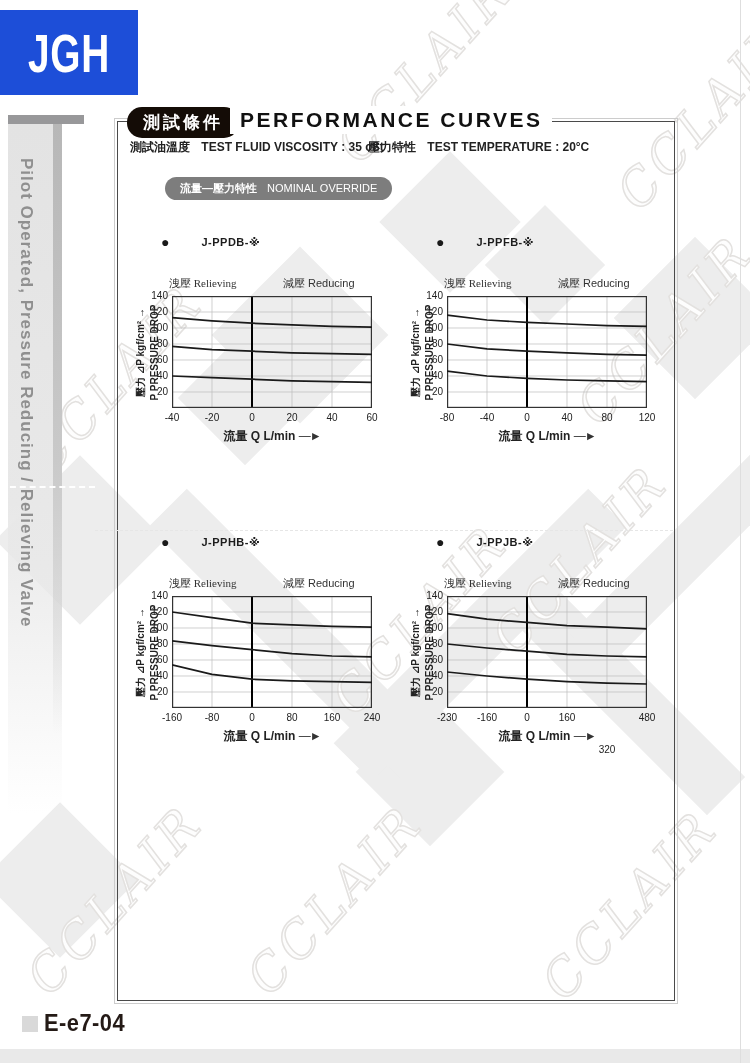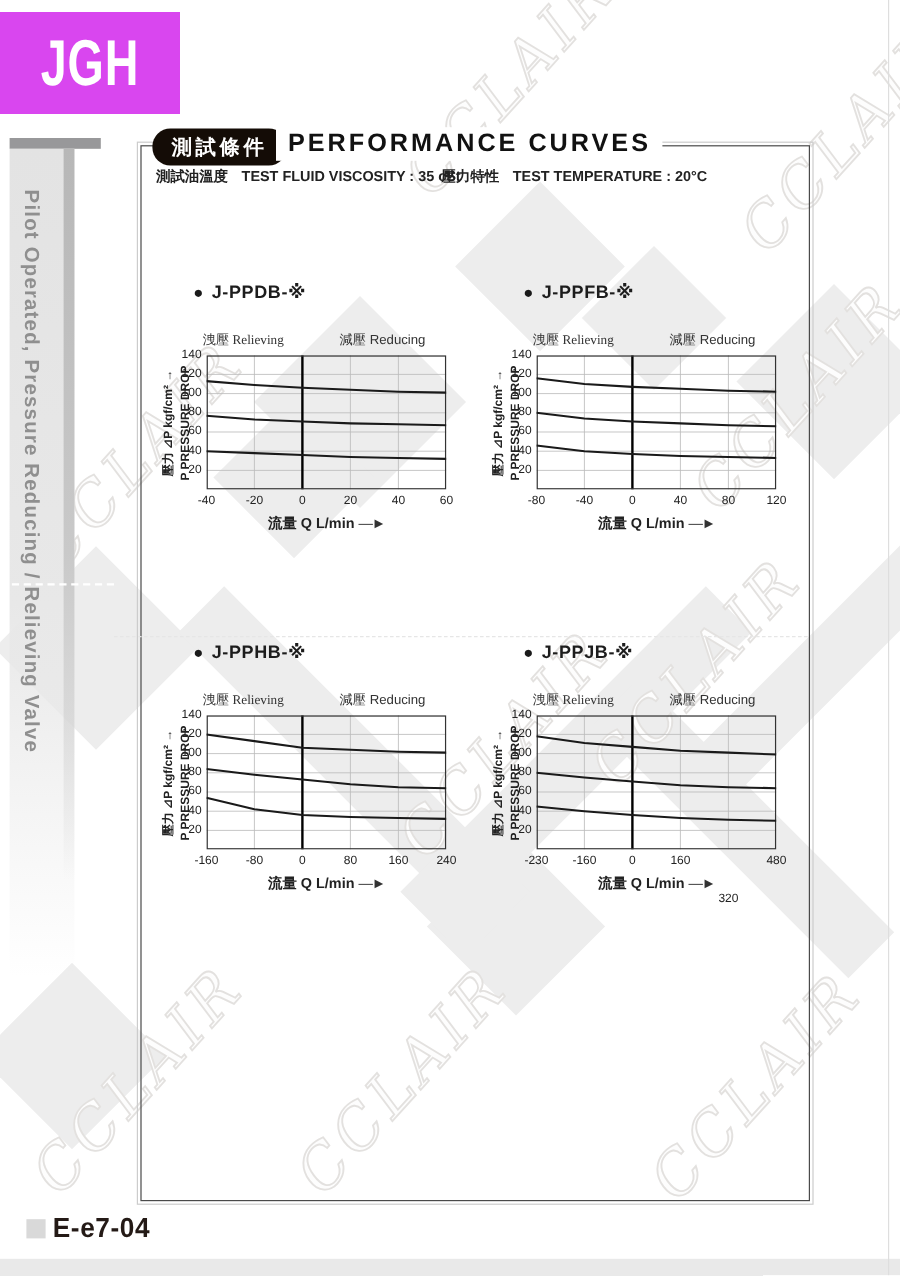--- a/index.html
+++ b/index.html
@@ -6,21 +6,21 @@
   .page{position:relative;width:750px;height:1063px;background:#ffffff;overflow:hidden;
         font-family:"Liberation Sans","DejaVu Sans",sans-serif;}
   
   .wm-layer{position:absolute;inset:0;z-index:0;}
   .wm-diamond{position:absolute;background:#ededed;transform:translate(-50%,-50%) rotate(45deg);}
   .wm-band{position:absolute;background:#ededed;transform:translate(-50%,-50%);}
   .wm-text{position:absolute;font-family:"DejaVu Serif","Liberation Serif",serif;font-style:italic;
            font-size:50px;letter-spacing:5px;color:#fdfdfd;-webkit-text-stroke:1.5px #e3e1df;
            transform:translate(-50%,-50%) rotate(-48deg);white-space:nowrap;}
   
-  .logo{position:absolute;left:0;top:10px;width:150px;height:85px;background:#d946ef;z-index:3;
+  .logo{position:absolute;left:0;top:10px;width:138px;height:85px;background:#1d4ed8;z-index:3;
         display:flex;align-items:center;justify-content:center;}
   .logo span{color:#fff;font-size:54px;font-weight:800;letter-spacing:1px;transform:scaleX(.72);}
   
   .side-topbar{position:absolute;left:8px;top:115px;width:76px;height:9px;background:#98989a;z-index:2;}
   .side-panel{position:absolute;left:8px;top:124px;width:54px;height:690px;z-index:2;
               background:linear-gradient(180deg,#e3e3e3 0%,#e8e8e8 55%,rgba(255,255,255,0) 100%);}
   .side-strip{position:absolute;left:53px;top:124px;width:9px;height:610px;z-index:2;
               background:linear-gradient(180deg,#b7b7b7 0%,#c9c9c9 55%,rgba(255,255,255,0) 100%);}
   .side-text{position:absolute;left:16px;top:158px;z-index:3;writing-mode:vertical-rl;
              font-size:17px;font-weight:700;color:#8f8f8f;letter-spacing:1px;white-space:nowrap;}
@@ -38,21 +38,21 @@
   .cond .cn{font-weight:700;margin-right:8px;}
   .cond .en{font-weight:700;}
   .cond-left{left:130px;} .cond-right{left:368px;}
   .sect-pill{position:absolute;left:165px;top:177px;z-index:4;background:#7d7d7d;color:#fff;
              border-radius:12px;padding:4px 15px;font-size:11px;white-space:nowrap;}
   .sect-pill .cn{font-weight:700;margin-right:7px;}
   
   .chart{position:absolute;width:270px;height:222px;z-index:2;}
   .chart-title{position:absolute;left:36px;top:6px;display:flex;align-items:center;white-space:nowrap;}
   .chart-title .bullet{font-size:14px;color:#1a1a1a;margin-right:7px;}
-  .chart-title .title-text{font-size:15px;font-weight:800;color:#1d1d1d;letter-spacing:.5px;}
+  .chart-title .title-text{font-size:11px;font-weight:800;color:#1d1d1d;letter-spacing:.5px;margin-left:25px;}
   .lbl{position:absolute;top:48px;font-size:11px;color:#333;white-space:nowrap;}
   .lbl.relieving{left:44px;font-family:Liberation Serif, serif;} .lbl.reducing{left:158px;}
   .ylabel{position:absolute;left:2px;top:66px;width:42px;height:116px;display:flex;
           align-items:center;justify-content:center;}
   .ylabel-rot{transform:rotate(-90deg);white-space:nowrap;text-align:center;}
   .ylabel-rot span{display:block;font-size:10px;font-weight:600;color:#222;line-height:1.35;}
   .plot{position:absolute;left:47px;top:68px;width:200px;height:112px;}
   .plot svg{display:block;width:100%;height:100%;}
   .ytick{position:absolute;left:0;width:43px;text-align:right;font-size:10px;color:#222;}
   .xtick{position:absolute;top:184px;transform:translateX(-50%);font-size:10px;color:#222;white-space:nowrap;}
@@ -113,20 +113,24 @@
 
   <div class="cond cond-left">
     <span class="cn">測試油溫度</span>
     <span class="en">TEST FLUID VISCOSITY : 35 cSt</span>
   </div>
   <div class="cond cond-right">
     <span class="cn">壓力特性</span>
     <span class="en">TEST TEMPERATURE : 20°C</span>
   </div>
 
+  <div class="sect-pill">
+    <span class="cn">流量—壓力特性</span>
+    <span class="en">NOMINAL OVERRIDE</span>
+  </div>
 
   <div id="charts">
       <div class="chart" style="left: 125px; top: 228px;">
     <div class="chart-title">
       <span class="bullet">●</span>
       <span class="title-text">J-PPDB-※</span>
     </div>
     <div class="lbl relieving">洩壓 Relieving</div>
     <div class="lbl reducing">減壓 Reducing</div>
     <div class="ylabel">

